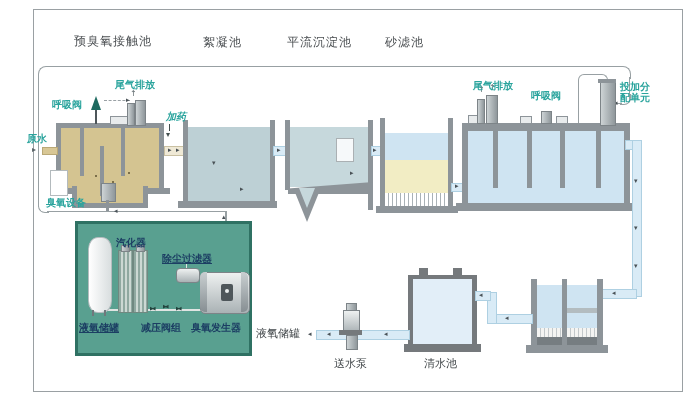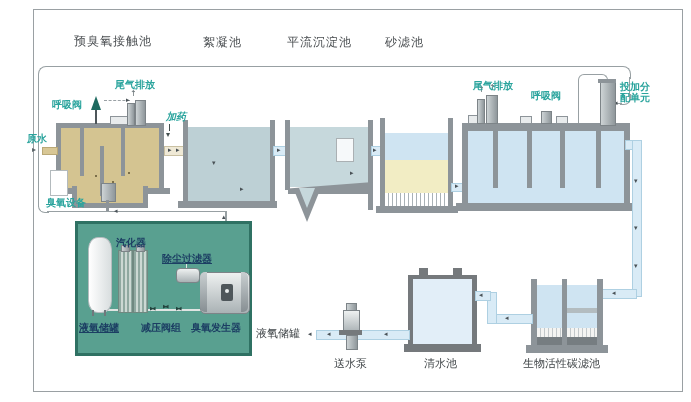--- a/index.html
+++ b/index.html
@@ -237,15 +237,14 @@
 
   <div class="abs t-navy" style="left:116px;top:236px;">汽化器</div>
   <div class="abs t-navy" style="left:162px;top:252px;text-decoration:underline;">除尘过滤器</div>
   <div class="abs t-navy" style="left:79px;top:321px;text-decoration:underline;">液氧储罐</div>
   <div class="abs t-navy" style="left:141px;top:321px;">减压阀组</div>
   <div class="abs t-navy" style="left:191px;top:321px;font-family:Liberation Serif, serif;">臭氧发生器</div>
 
   <div class="abs t-gray" style="left:256px;top:326px;">液氧储罐</div>
   <div class="abs t-gray" style="left:334px;top:356px;">送水泵</div>
   <div class="abs t-gray" style="left:424px;top:356px;">清水池</div>
-  <div class="abs t-gray" style="left:523px;top:356px;">生物活性碳滤池</div>
 
 </div>
 
 </body></html>

